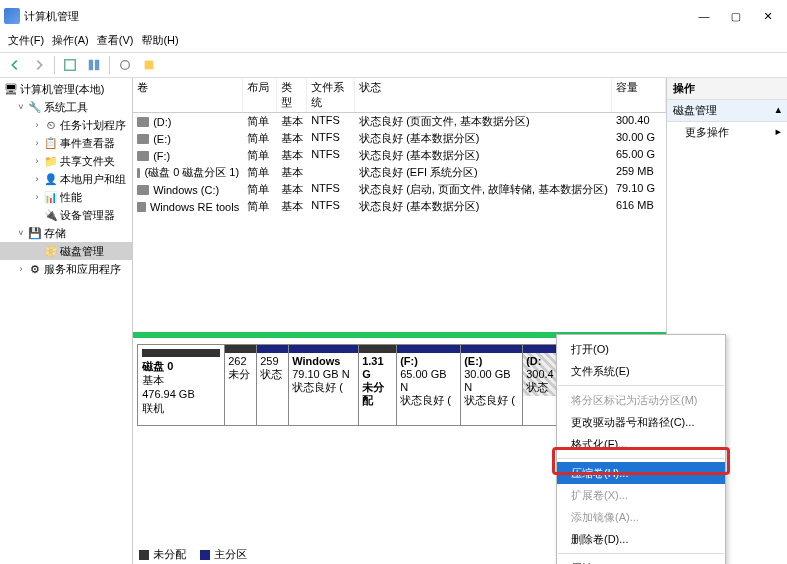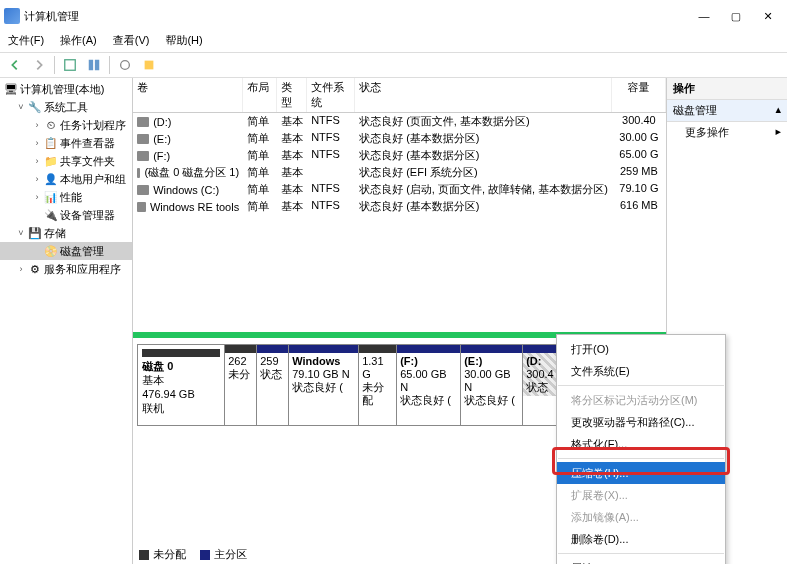--- a/index.html
+++ b/index.html
@@ -2,40 +2,40 @@
 <html><head>
 <meta charset="utf-8">
 <style>
 * { margin:0; padding:0; box-sizing:border-box; font-family:"Microsoft YaHei","Segoe UI",sans-serif; font-size:11px; }
 body { background:#fff; width:787px; height:564px; position:relative; overflow:hidden; }
 .titlebar { height:30px; display:flex; align-items:center; padding:16px 4px; }
 .titlebar .app-icon { width:16px; height:16px; margin-right:4px; background:linear-gradient(135deg,#3a7bd5,#6aa3e9); border-radius:2px; }
 .titlebar .title { flex:1; }
 .wincontrols { display:flex; gap:18px; margin-right:8px; }
 .wincontrols span { width:14px; text-align:center; cursor:default; }
-.menubar { height:20px; display:flex; gap:8px; padding:0 4px; }
+.menubar { height:20px; display:flex; gap:0; padding:0 4px; }
 .menubar span { padding:1px 4px; }
 .toolbar { height:26px; border-top:1px solid #ddd; border-bottom:1px solid #ddd; display:flex; align-items:center; padding:0 4px; gap:2px; }
 .tool-btn { width:22px; height:22px; border:1px solid transparent; display:flex; align-items:center; justify-content:center; }
 .tool-btn svg { width:14px; height:14px; }
 .tool-sep { width:1px; height:18px; background:#ccc; margin:0 2px; }
 .main { display:flex; height:calc(100% - 76px); }
 .tree { width:155px; border-right:1px solid #ccc; padding-top:2px; }
 .tree-item { display:flex; align-items:center; height:18px; padding-left:4px; gap:2px; }
 .tree-item.sel { background:#d0d0d0; }
 .tree-chevron { width:10px; color:#555; font-size:9px; text-align:center; }
 .tree-icon { width:14px; height:14px; display:inline-flex; align-items:center; justify-content:center; }
 .indent1 { padding-left:16px; } .indent2 { padding-left:32px; }
 .center { flex:1; display:flex; flex-direction:column; border-right:1px solid #ccc; }
 .vol-table { flex:0 0 auto; height:254px; overflow:hidden; }
 .vol-header { display:flex; background:#fff; border-bottom:1px solid #ccc; }
 .vol-header div { border-right:1px solid #eee; padding:2px 4px; }
 .vol-rows .row { display:flex; }
 .vol-rows .row div { padding:1px 4px; overflow:hidden; white-space:nowrap; }
-.col-vol{width:110px;} .col-layout{width:34px;} .col-type{width:30px;} .col-fs{width:48px;} .col-status{flex:1;} .col-cap{width:54px;text-align:center;}
+.col-vol{width:110px;} .col-layout{width:34px;} .col-type{width:30px;} .col-fs{width:48px;} .col-status{flex:1;} .col-cap{width:54px;text-align:left;}
 .vol-rows .row .col-vol { display:flex; align-items:center; gap:4px; }
 .disk-icon { width:12px; height:10px; background:#888; border-radius:1px; display:inline-block; }
 .graphical { border-top:6px solid #22c55e; flex:1; padding:6px 4px 0 4px; position:relative; }
 .disk-row { display:flex; height:82px; }
 .disk-label { width:88px; border:1px solid #888; padding:4px; }
 .disk-label .bar { height:8px; background:#333; margin-bottom:2px; }
 .disk-label div { line-height:14px; }
 .parts { flex:1; display:flex; }
 .part { border:1px solid #888; border-left:none; position:relative; overflow:hidden; }
 .part .pbar { height:8px; background:#1a237e; }
@@ -277,21 +277,21 @@
               </div>
             </div>
             <div class="part" style="width: 70px;">
               <div class="pbar"></div>
               <div class="pbody">
                 <div style="font-weight:bold">Windows</div>
                 <div>79.10 GB N</div>
                 <div>状态良好 (</div>
               </div>
             </div>
-            <div class="part" style="width: 38px;">
+            <div class="part" style="width: 38px; font-weight: bold;">
               <div class="pbar unalloc"></div>
               <div class="pbody">
                 <div style="font-weight:bold"></div>
                 <div>1.31 G</div>
                 <div>未分配</div>
               </div>
             </div>
             <div class="part" style="width: 64px;">
               <div class="pbar"></div>
               <div class="pbody">

